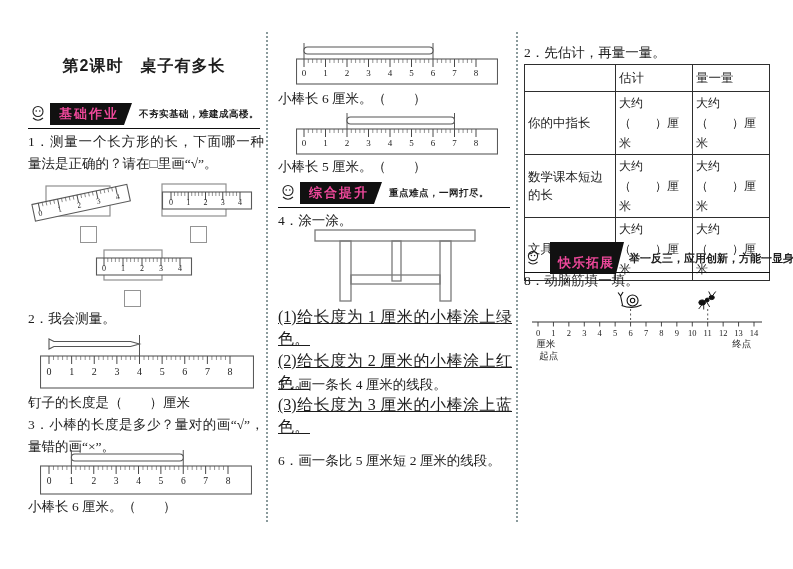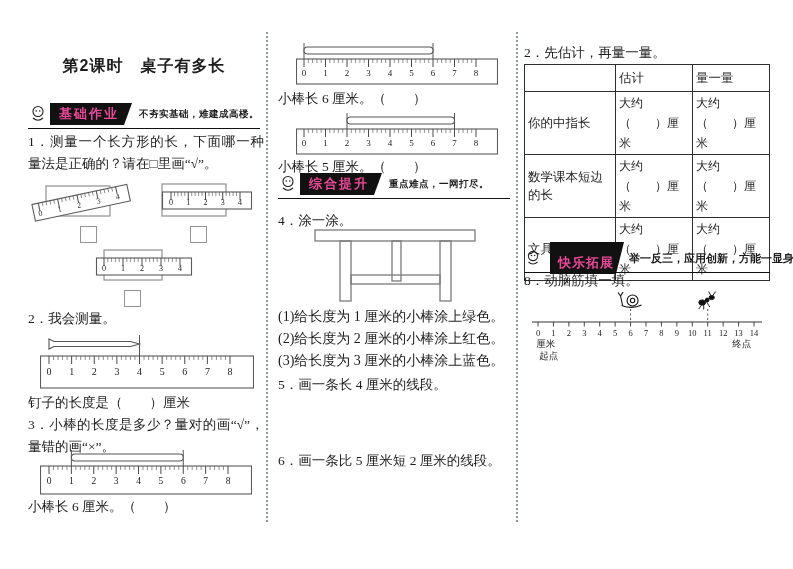--- a/index.html
+++ b/index.html
@@ -20,21 +20,21 @@
   .tight .note{font-size:11px;letter-spacing:0;margin-left:5px;text-align:right;}
   .q{font-size:13.5px;line-height:21.5px;text-align:justify;}
   .lbl{font-size:13.5px;white-space:nowrap;}
   .cb{position:absolute;width:15px;height:15px;border:1.3px solid #949494;background:#fff;}
   .q1wrap{position:absolute;}
   table.est{border-collapse:collapse;font-size:12.5px;table-layout:fixed;}
   table.est th,table.est td{border:1.2px solid #2e2e2e;text-align:left;padding:1px 3px;}
   table.est th{height:24px;font-weight:normal;}
   table.est td.rl{width:84px;line-height:18px;font-size:12.5px;}
   table.est td.cell{width:81px;height:49px;font-size:12px;line-height:20px;}
-  .items div{font-size:14px;line-height:22px;text-align:justify;}
+  .items div{font-size:16px;line-height:22px;text-align:justify;text-decoration:underline;}
   svg{display:block;}
 </style>
 </head>
 <body>
 
 <div id="page">
 
   <div class="divider" style="left:266px;"></div>
   <div class="divider" style="left:516px;"></div>
 
@@ -393,21 +393,21 @@
         <text x="137" y="34" font-size="9" text-anchor="middle" fill="#222">6</text>
         <text x="158.5" y="34" font-size="9" text-anchor="middle" fill="#222">7</text>
         <text x="180" y="34" font-size="9" text-anchor="middle" fill="#222">8</text>
         <line x1="51" y1="1" x2="51" y2="17" stroke="#555" stroke-width="1"></line>
         <line x1="158.5" y1="1" x2="158.5" y2="17" stroke="#555" stroke-width="1"></line>
         <rect x="51" y="5" width="107.5" height="7" rx="3.5" fill="#fff" stroke="#555" stroke-width="1.1"></rect>
       </svg>
     </div>
   <div class="abs lbl" style="left:278px;top:158px;">小棒长 5 厘米。（　　）</div>
 
-  <div class="abs badge-row" style="left:278px;top:172px;width:232px;">
+  <div class="abs badge-row" style="left:278px;top:181px;width:232px;">
     <span class="mascot">
       <svg width="20" height="20">
           <circle cx="10" cy="7.5" r="5" fill="none" stroke="#222" stroke-width="1.1"></circle>
           <circle cx="8.2" cy="7" r="0.8" fill="#222"></circle>
           <circle cx="11.8" cy="7" r="0.8" fill="#222"></circle>
           <path d="M5 14 Q10 18.5 15 14" fill="none" stroke="#222" stroke-width="1.1"></path>
         </svg>
     </span>
     <span class="banner">综合提升</span>
     <span class="note">重点难点，一网打尽。</span>

